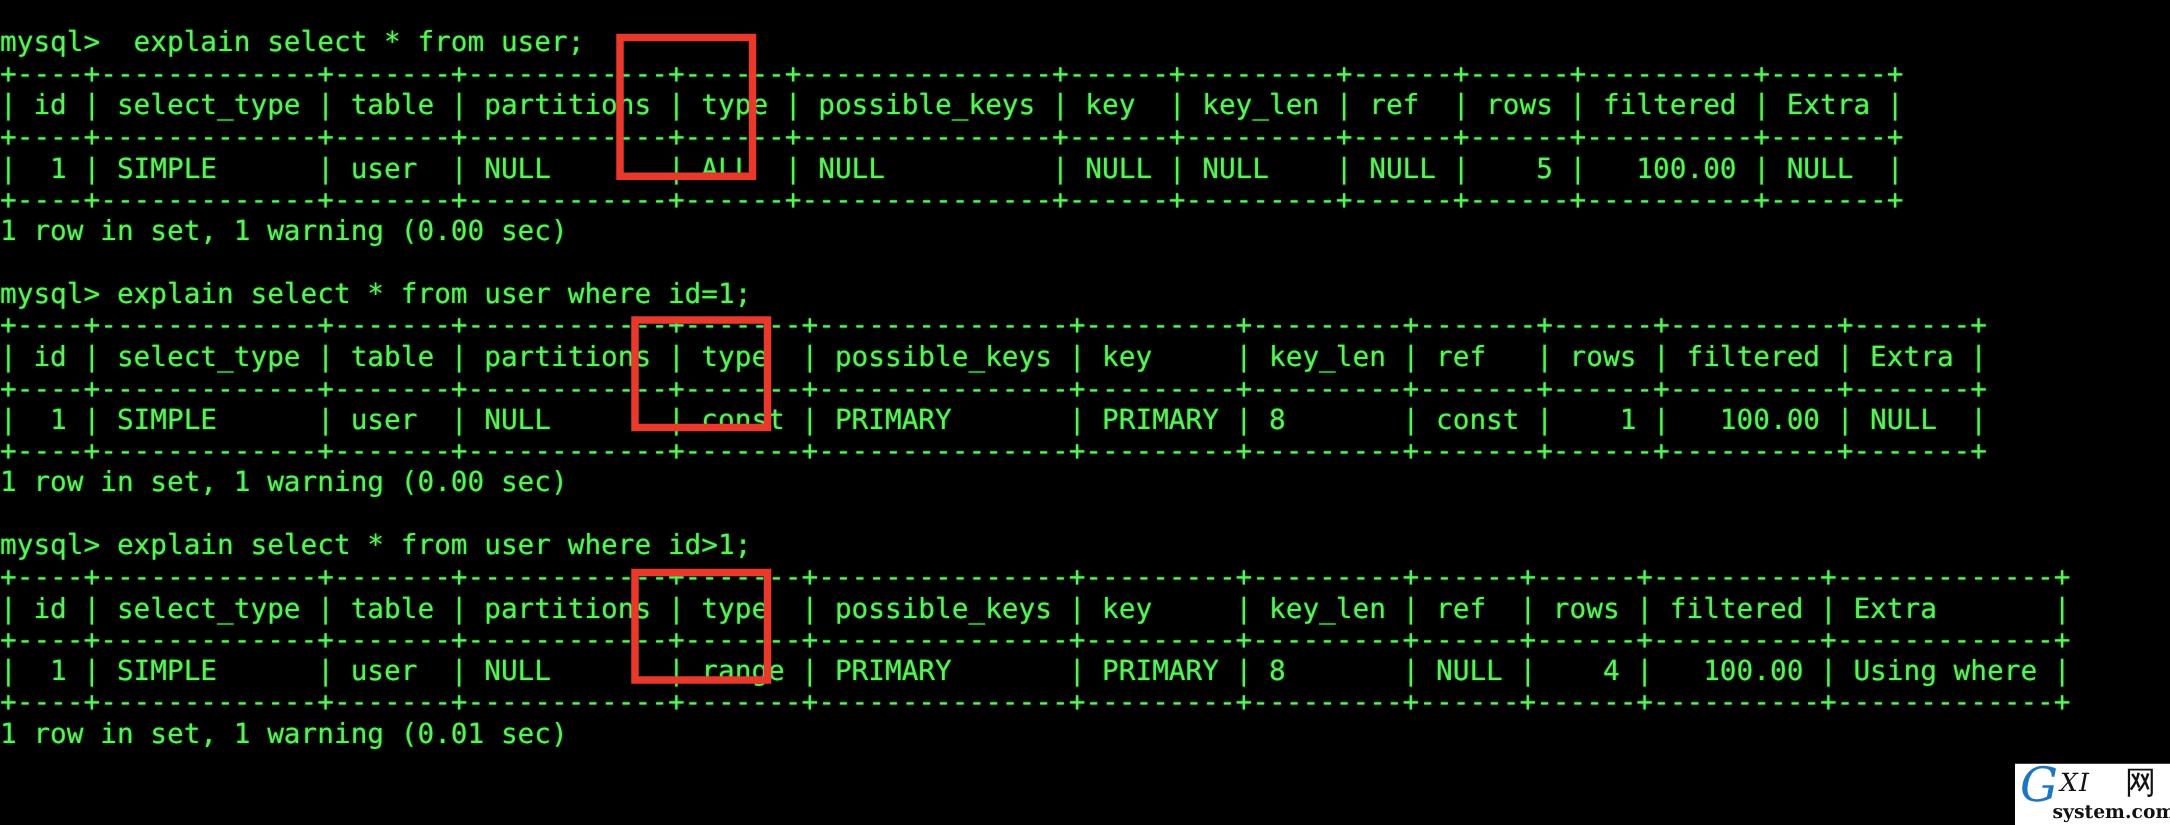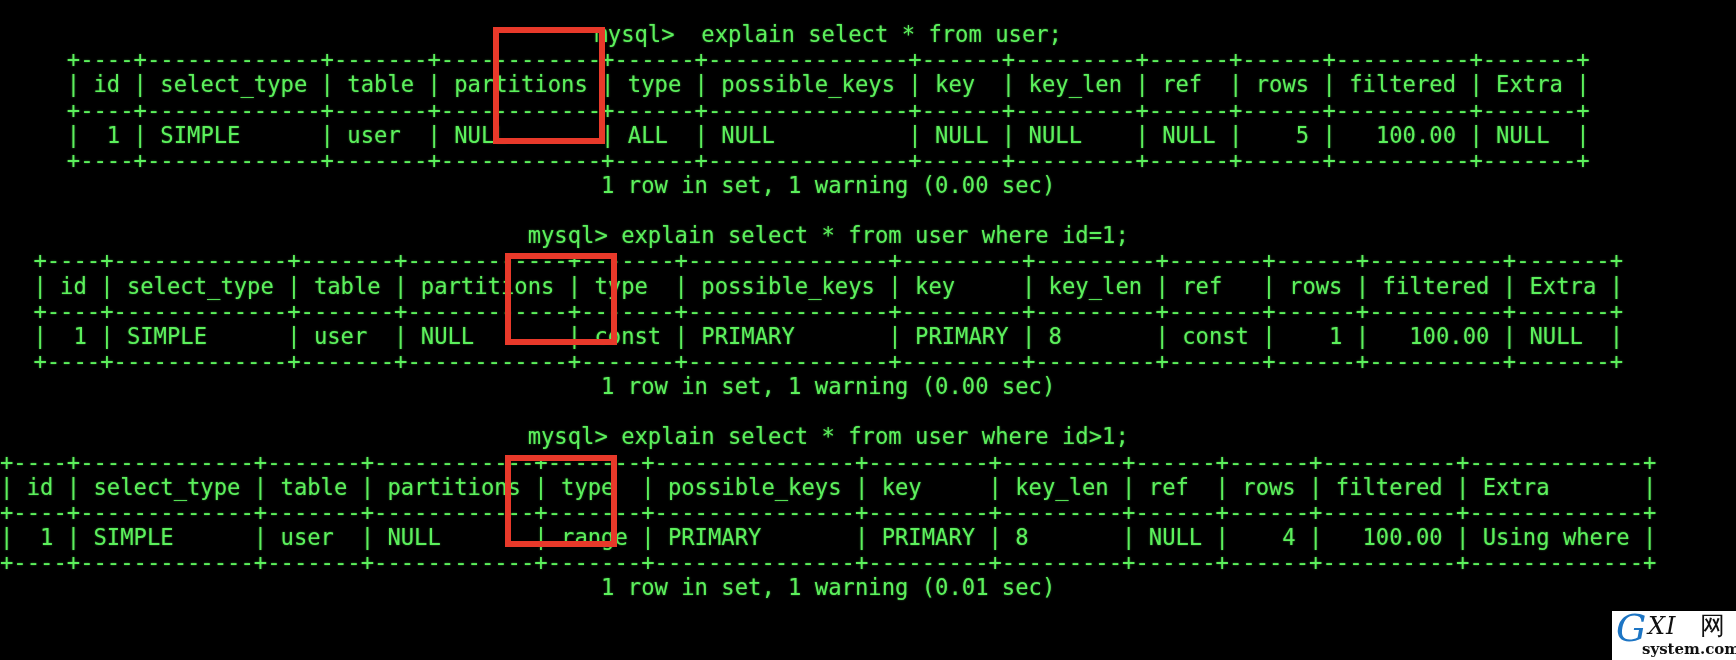--- a/index.html
+++ b/index.html
@@ -30,21 +30,20 @@
     position: absolute;
     left: 0px;
     top: 0px;
     white-space: pre;
     font-family: "DejaVu Sans Mono", "Liberation Mono", monospace;
     font-size: 22.2px;
     line-height: 25.15px;
     letter-spacing: 0px;
     color: #5cf05c;
     text-shadow: 0 0 2px rgba(90,240,90,0.55);
-    text-align: center;
   }
 
   .line {
     display: block;
     height: 25.15px;
     white-space: pre;
   }
 
   .blank { color: transparent; }
 
@@ -84,21 +83,21 @@
     font-size: 38px;
     font-style: italic;
     color: #1d75c4;
     line-height: 40px;
   }
   #watermark .wm-xi {
     position: absolute;
     left: 36px;
     top: 2px;
     font-family: "DejaVu Serif", "Liberation Serif", serif;
-    font-size: 24px;
+    font-size: 20px;
     font-style: italic;
     color: #111111;
     letter-spacing: 1px;
     line-height: 26px;
   }
   #watermark .wm-cjk {
     position: absolute;
     left: 88px;
     top: 2px;
     font-family: "DejaVu Sans", sans-serif;

